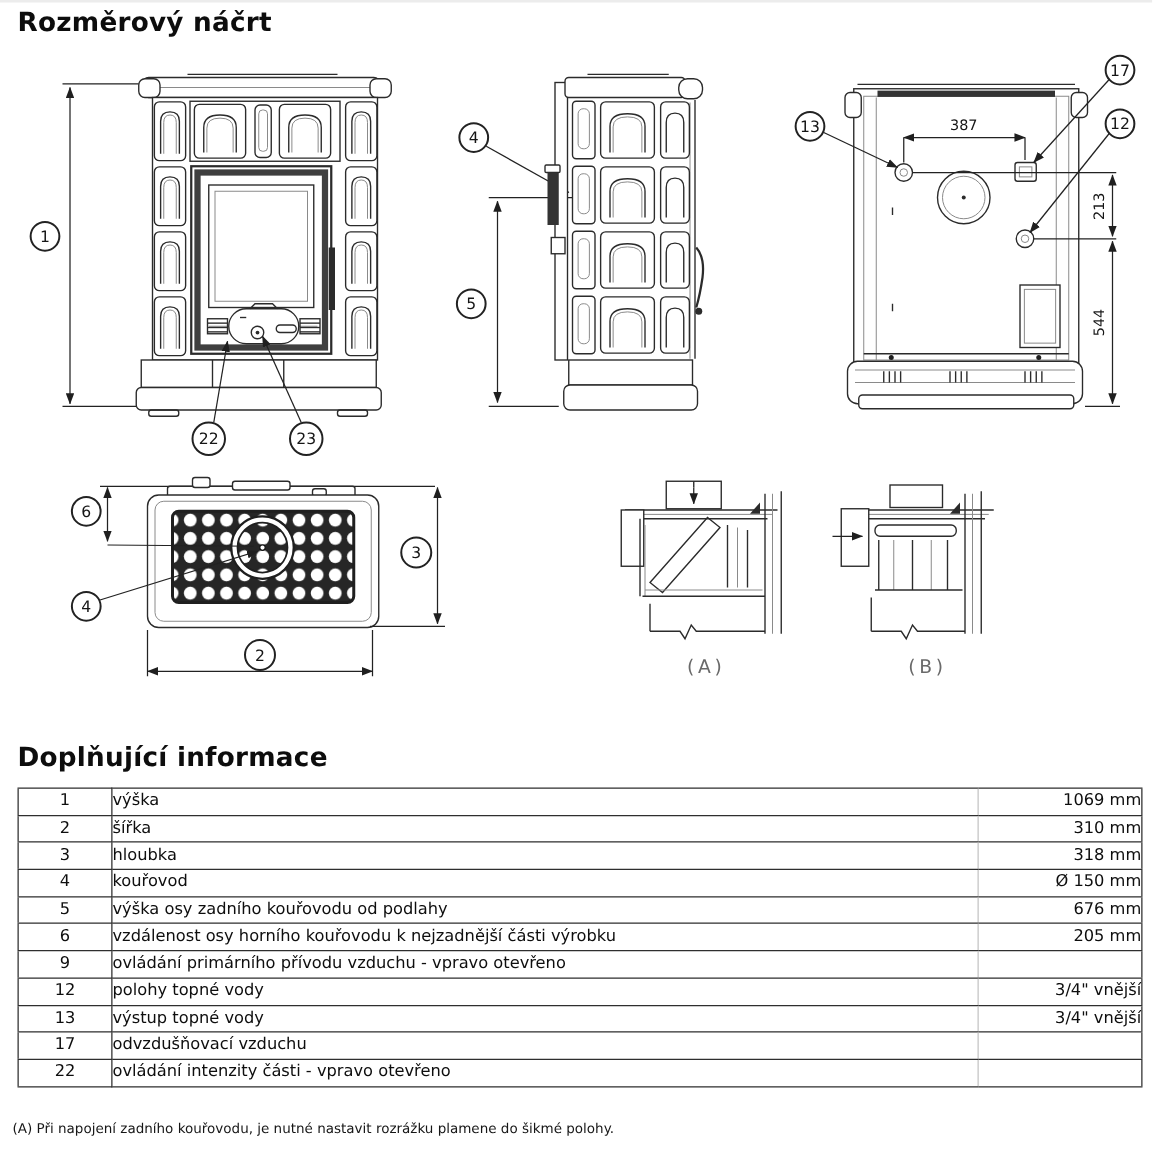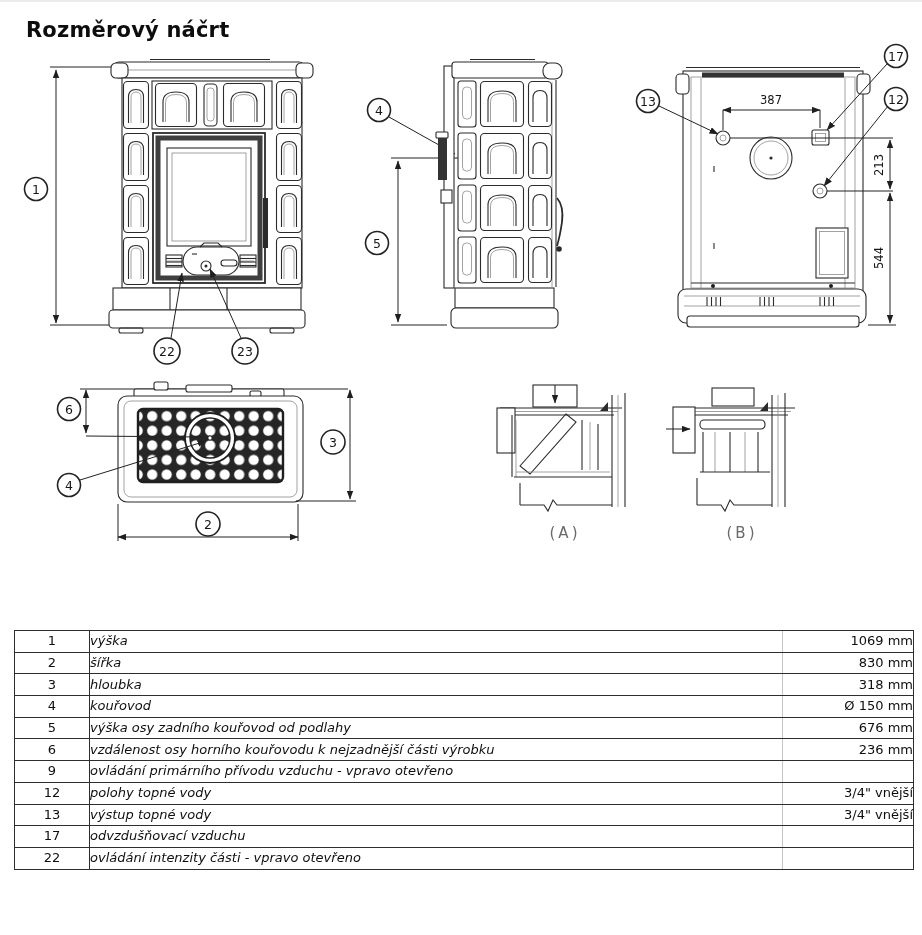--- a/index.html
+++ b/index.html
@@ -2,21 +2,21 @@
 <html><head>
 <meta charset="utf-8">
 <style>
   html,body { margin:0; padding:0; background:#fff; }
   .page {
     position:relative; width:922px; height:935px; background:#fff;
     font-family:"DejaVu Sans","Liberation Sans",sans-serif; color:#111; overflow:hidden;
   }
   .topstrip { position:absolute; left:0; top:0; width:922px; height:2px; background:#ececec; }
   h1.title, h2.title {
-    position:absolute; left:14px; margin:12px; font-weight:bold; color:#0d0d0d;
+    position:absolute; left:14px; margin:0; font-weight:bold; color:#0d0d0d;
     font-size:21px; letter-spacing:0.2px;
   }
   h1.title { top:6px; }
   h2.title { top:594px; }
   svg.drawing { position:absolute; left:0; top:0; }
 
   
   .ln   { stroke:#2b2b2b; stroke-width:1.1; fill:none; }
   .ln2  { stroke:#2b2b2b; stroke-width:1.8; fill:none; }
   .thin { stroke:#8a8a8a; stroke-width:0.8; fill:none; }
@@ -30,21 +30,21 @@
   table.info {
     position:absolute; left:14px; top:630px; width:900px;
     border-collapse:collapse; font-size:13px; color:#0e0e0e;
     border:1.6px solid #2e2e2e; table-layout:fixed;
   }
   table.info td {
     border-top:1.6px solid #2e2e2e; border-bottom:1.6px solid #2e2e2e;
     height:20.7px; padding:0; line-height:1.1; white-space:nowrap; overflow:hidden;
   }
   td.c-num   { width:74px; text-align:center; border-right:1.6px solid #2e2e2e; }
-  td.c-label { padding-left:7px;font-style:italic; }
+  td.c-label { padding-left:7px; }
   td.c-val   { width:130px; text-align:right; padding-right:4px; border-left:1px solid #c4c4c4;margin-top:13px; }
 
   .footnotes { position:absolute; left:10px; top:896px; font-size:10.8px; color:#161616; }
   .footnotes p { margin:0 0 9px 0; }
 </style>
 </head>
 <body>
 
 <div class="page">
   <div class="topstrip"></div>
@@ -404,52 +404,53 @@
       <line x1="772" y1="395" x2="772" y2="507" class="ln"></line>
       <line x1="778" y1="395" x2="778" y2="507" class="thin"></line>
       <line x1="785" y1="393" x2="785" y2="507" class="ln"></line>
       <path d="M768 402 l-8 9 h8 Z" fill="#2b2b2b"></path>
       <line x1="697" y1="478" x2="697" y2="505" class="ln"></line>
       <path d="M697 505 h24 l4 6 l5 -11 l4 5 h38" class="ln"></path>
       <text class="seclabel" x="742" y="538">(B)</text>
     </g>
   </svg>
 
+  <h2 class="title">Doplňující informace</h2>
 
   <table class="info">
     <tbody>
         <tr>
           <td class="c-num">1</td>
           <td class="c-label">výška</td>
           <td class="c-val">1069 mm</td>
         </tr>
         <tr>
           <td class="c-num">2</td>
           <td class="c-label">šířka</td>
-          <td class="c-val">830 mm</td>
+          <td class="c-val">310 mm</td>
         </tr>
         <tr>
           <td class="c-num">3</td>
           <td class="c-label">hloubka</td>
           <td class="c-val">318 mm</td>
         </tr>
         <tr>
           <td class="c-num">4</td>
           <td class="c-label">kouřovod</td>
           <td class="c-val">Ø 150 mm</td>
         </tr>
         <tr>
           <td class="c-num">5</td>
-          <td class="c-label">výška osy zadního kouřovod od podlahy</td>
+          <td class="c-label">výška osy zadního kouřovodu od podlahy</td>
           <td class="c-val">676 mm</td>
         </tr>
         <tr>
           <td class="c-num">6</td>
           <td class="c-label">vzdálenost osy horního kouřovodu k nejzadnější části výrobku</td>
-          <td class="c-val">236 mm</td>
+          <td class="c-val">205 mm</td>
         </tr>
         <tr>
           <td class="c-num">9</td>
           <td class="c-label">ovládání primárního přívodu vzduchu - vpravo otevřeno</td>
           <td class="c-val"></td>
         </tr>
         <tr>
           <td class="c-num">12</td>
           <td class="c-label">polohy topné vody</td>
           <td class="c-val">3/4" vnější</td>
@@ -466,14 +467,15 @@
         </tr>
         <tr>
           <td class="c-num">22</td>
           <td class="c-label">ovládání intenzity části - vpravo otevřeno</td>
           <td class="c-val"></td>
         </tr>
       </tbody>
   </table>
 
   <div class="footnotes">
+    <p>(A) Při napojení zadního kouřovodu, je nutné nastavit rozrážku plamene do šikmé polohy.</p>
   </div>
 </div>
 
 </body></html>

